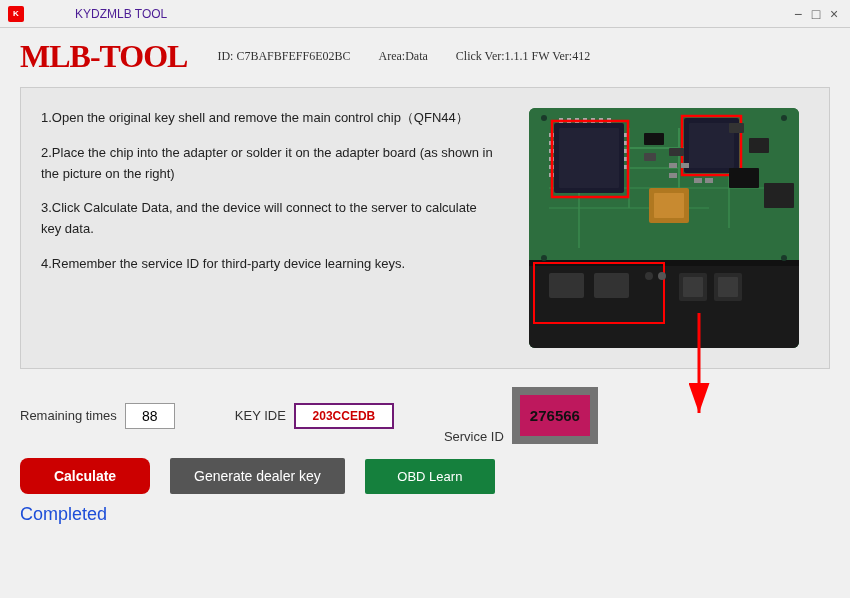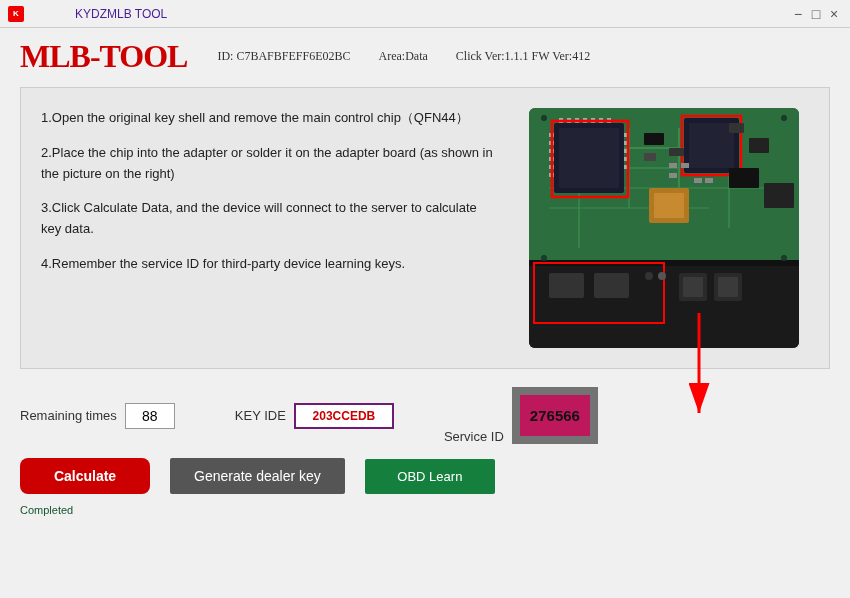--- a/index.html
+++ b/index.html
@@ -206,22 +206,22 @@
       color: white;
       border: none;
       padding: 10px 24px;
       font-size: 13px;
       cursor: pointer;
       border-radius: 2px;
       min-width: 130px;
     }
 
     .status-text {
-      font-size: 11px;
-      color: #14532d;
+      font-size: 18px;
+      color: #1d4ed8;
     }
   </style>
 </head>
 <body>
 
 <div class="title-bar">
   <div class="title-bar-left">
     <div class="title-bar-icon">
       <span>K</span>
     </div>

